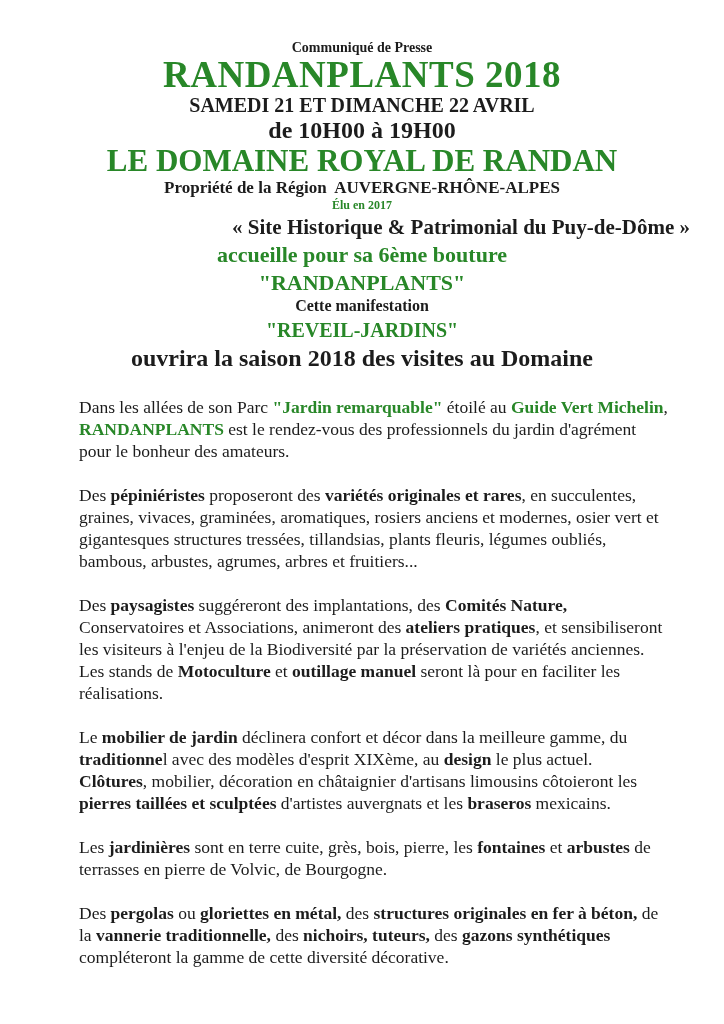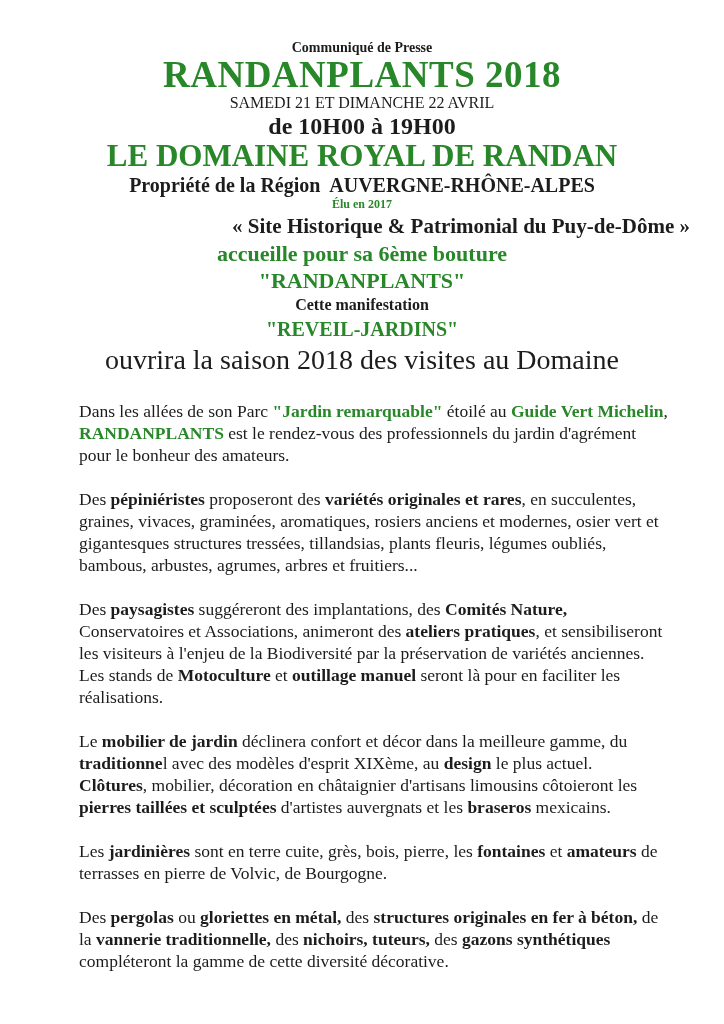--- a/index.html
+++ b/index.html
@@ -15,31 +15,31 @@
     background: var(--bg);
     color: var(--text);
     font-family: "Liberation Serif", "DejaVu Serif", serif;
     padding: 40px 34px 4px 34px;
     overflow: hidden;
   }
   .header { text-align: center; }
   .header > div, .header > h1, .header > h2 { margin: 0; }
   .kicker   { font-size: 14px; font-weight: 700; margin-bottom: 3px; }
   .title    { font-size: 37px; font-weight: 700; color: var(--green); line-height: 1.02; letter-spacing: 0.5px; }
-  .date     { font-size: 16px; font-weight: 400; line-height: 1.18; }
+  .date     { font-size: 20px; font-weight: 700; line-height: 1.18; }
   .time     { font-size: 24px; font-weight: 700; line-height: 1.12; text-align: center; }
   .venue    { font-size: 31px; font-weight: 700; color: var(--green); line-height: 1.08; }
-  .owner    { font-size: 20px; font-weight: 700; line-height: 1.2; white-space: pre-wrap; }
+  .owner    { font-size: 17px; font-weight: 700; line-height: 1.2; white-space: pre-wrap; }
   .elected  { font-size: 12px; font-weight: 700; color: var(--green); line-height: 1.3; }
   .site     { font-size: 21px; font-weight: 700; line-height: 1.25; text-align: right; }
   .welcome  { font-size: 22px; font-weight: 700; color: var(--green); line-height: 1.35; }
   .eventname{ font-size: 22px; font-weight: 700; color: var(--green); line-height: 1.2; }
   .manif    { font-size: 16px; font-weight: 700; line-height: 1.3; }
   .reveil   { font-size: 20px; font-weight: 700; color: var(--green); line-height: 1.3; }
-  .season   { font-size: 28px; font-weight: 400; line-height: 1.25; }
+  .season   { font-size: 24px; font-weight: 700; line-height: 1.25; }
   .body-text {
     margin: 23px 0 0 45px;
     width: 592px;
     font-size: 17.5px;
     line-height: 22px;
     text-align: left;
   }
   .body-text p { margin: 0 0 22px 0; }
   .seg-bold { font-weight: 700; }
   .seg-green { font-weight: 700; color: var(--green); }
@@ -62,16 +62,16 @@
     <div class="manif">Cette manifestation</div>
     <div class="reveil">"REVEIL-JARDINS"</div>
     <div class="season">ouvrira la saison 2018 des visites au Domaine</div>
   </div>
 
   <div class="body-text">
     <p><span>Dans les allées de son Parc </span><span class="seg-green">"Jardin remarquable"</span><span> étoilé au </span><span class="seg-green">Guide Vert Michelin</span><span>, </span><span class="seg-green">RANDANPLANTS</span><span> est le rendez-vous des professionnels du jardin d'agrément pour le bonheur des amateurs.</span></p>
     <p><span>Des </span><span class="seg-bold">pépiniéristes</span><span> proposeront des </span><span class="seg-bold">variétés originales et rares</span><span>, en succulentes, graines, vivaces, graminées, aromatiques, rosiers anciens et modernes, osier vert et gigantesques structures tressées, tillandsias, plants fleuris, légumes oubliés, bambous, arbustes, agrumes, arbres et fruitiers...</span></p>
     <p><span>Des </span><span class="seg-bold">paysagistes</span><span> suggéreront des implantations, des </span><span class="seg-bold">Comités Nature,</span><span> Conservatoires et Associations, animeront des </span><span class="seg-bold">ateliers pratiques</span><span>, et sensibiliseront les visiteurs à l'enjeu de la Biodiversité par la préservation de variétés anciennes.</span><br><span>Les stands de </span><span class="seg-bold">Motoculture</span><span> et </span><span class="seg-bold">outillage manuel</span><span> seront là pour en faciliter les réalisations.</span></p>
     <p><span>Le </span><span class="seg-bold">mobilier de jardin</span><span> déclinera confort et décor dans la meilleure gamme, du </span><span class="seg-bold">traditionne</span><span>l avec des modèles d'esprit XIXème, au </span><span class="seg-bold">design</span><span> le plus actuel.</span><br><span class="seg-bold">Clôtures</span><span>, mobilier, décoration en châtaignier d'artisans limousins côtoieront les </span><span class="seg-bold">pierres taillées et sculptées</span><span> d'artistes auvergnats et les </span><span class="seg-bold">braseros</span><span> mexicains.</span></p>
-    <p><span>Les </span><span class="seg-bold">jardinières</span><span> sont en terre cuite, grès, bois, pierre, les </span><span class="seg-bold">fontaines</span><span> et </span><span class="seg-bold">amateurs</span><span> de terrasses en pierre de Volvic, de Bourgogne.</span></p>
+    <p><span>Les </span><span class="seg-bold">jardinières</span><span> sont en terre cuite, grès, bois, pierre, les </span><span class="seg-bold">fontaines</span><span> et </span><span class="seg-bold">arbustes</span><span> de terrasses en pierre de Volvic, de Bourgogne.</span></p>
     <p><span>Des </span><span class="seg-bold">pergolas</span><span> ou </span><span class="seg-bold">gloriettes en métal,</span><span> des </span><span class="seg-bold">structures originales en fer à béton,</span><span> de la </span><span class="seg-bold">vannerie traditionnelle,</span><span> des </span><span class="seg-bold">nichoirs, tuteurs,</span><span> des </span><span class="seg-bold">gazons synthétiques</span><span> compléteront la gamme de cette diversité décorative.</span></p>
   </div>
 </div>
 
 </body></html>

